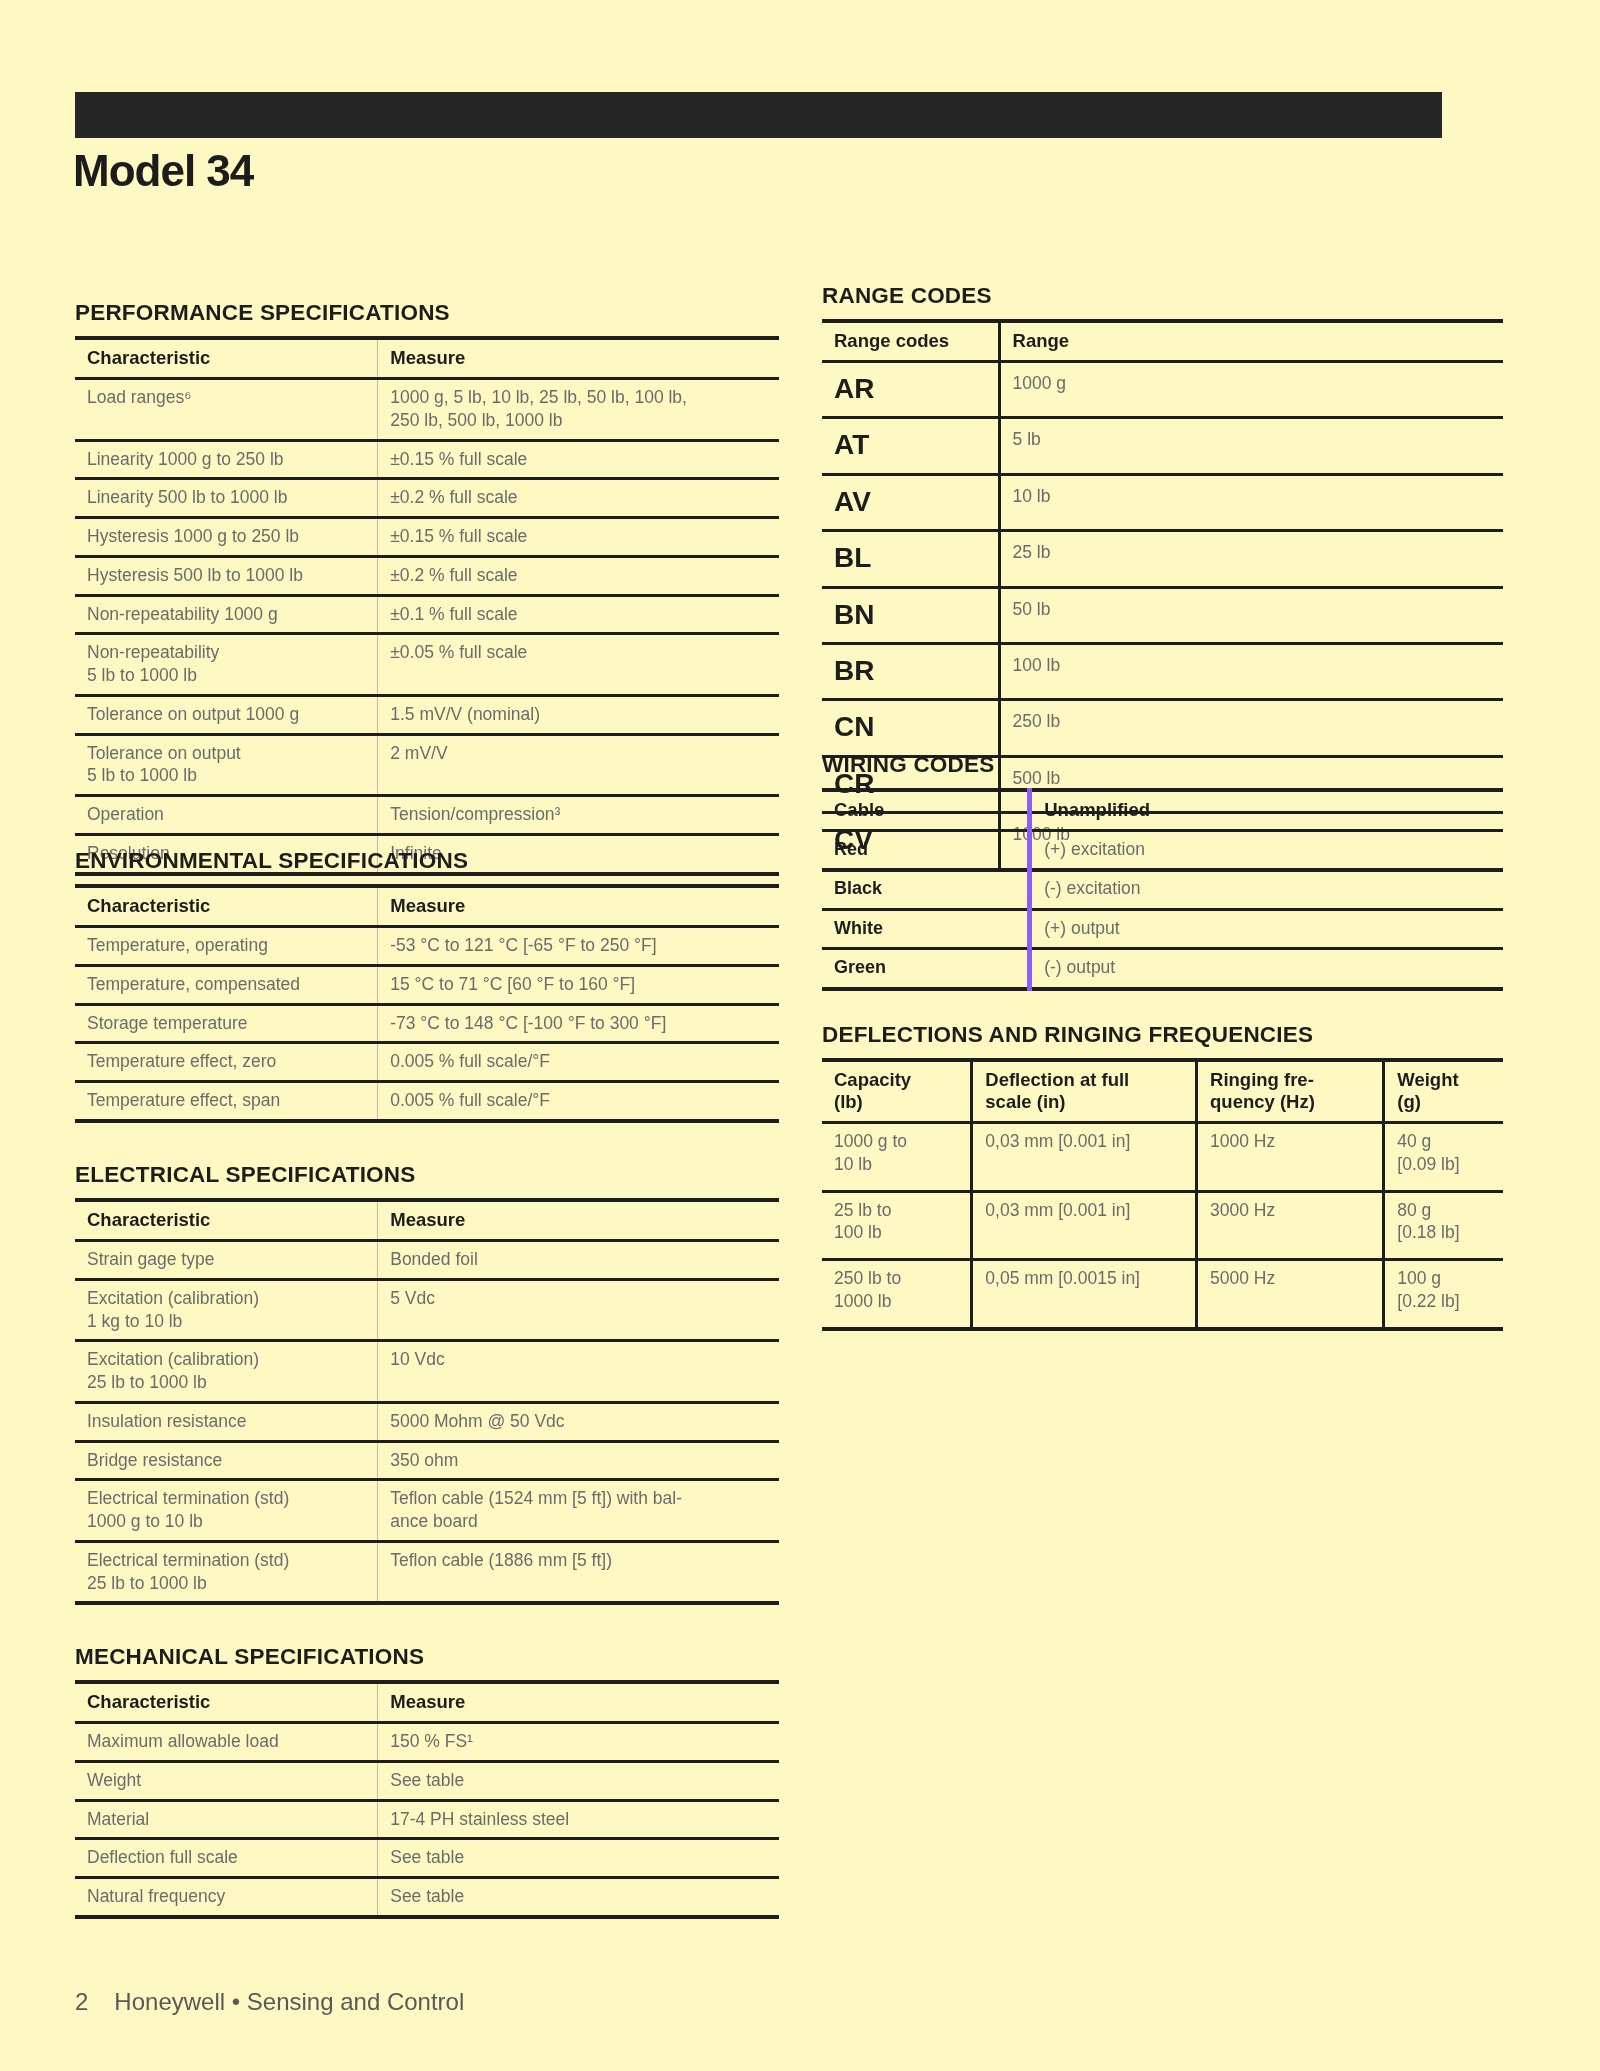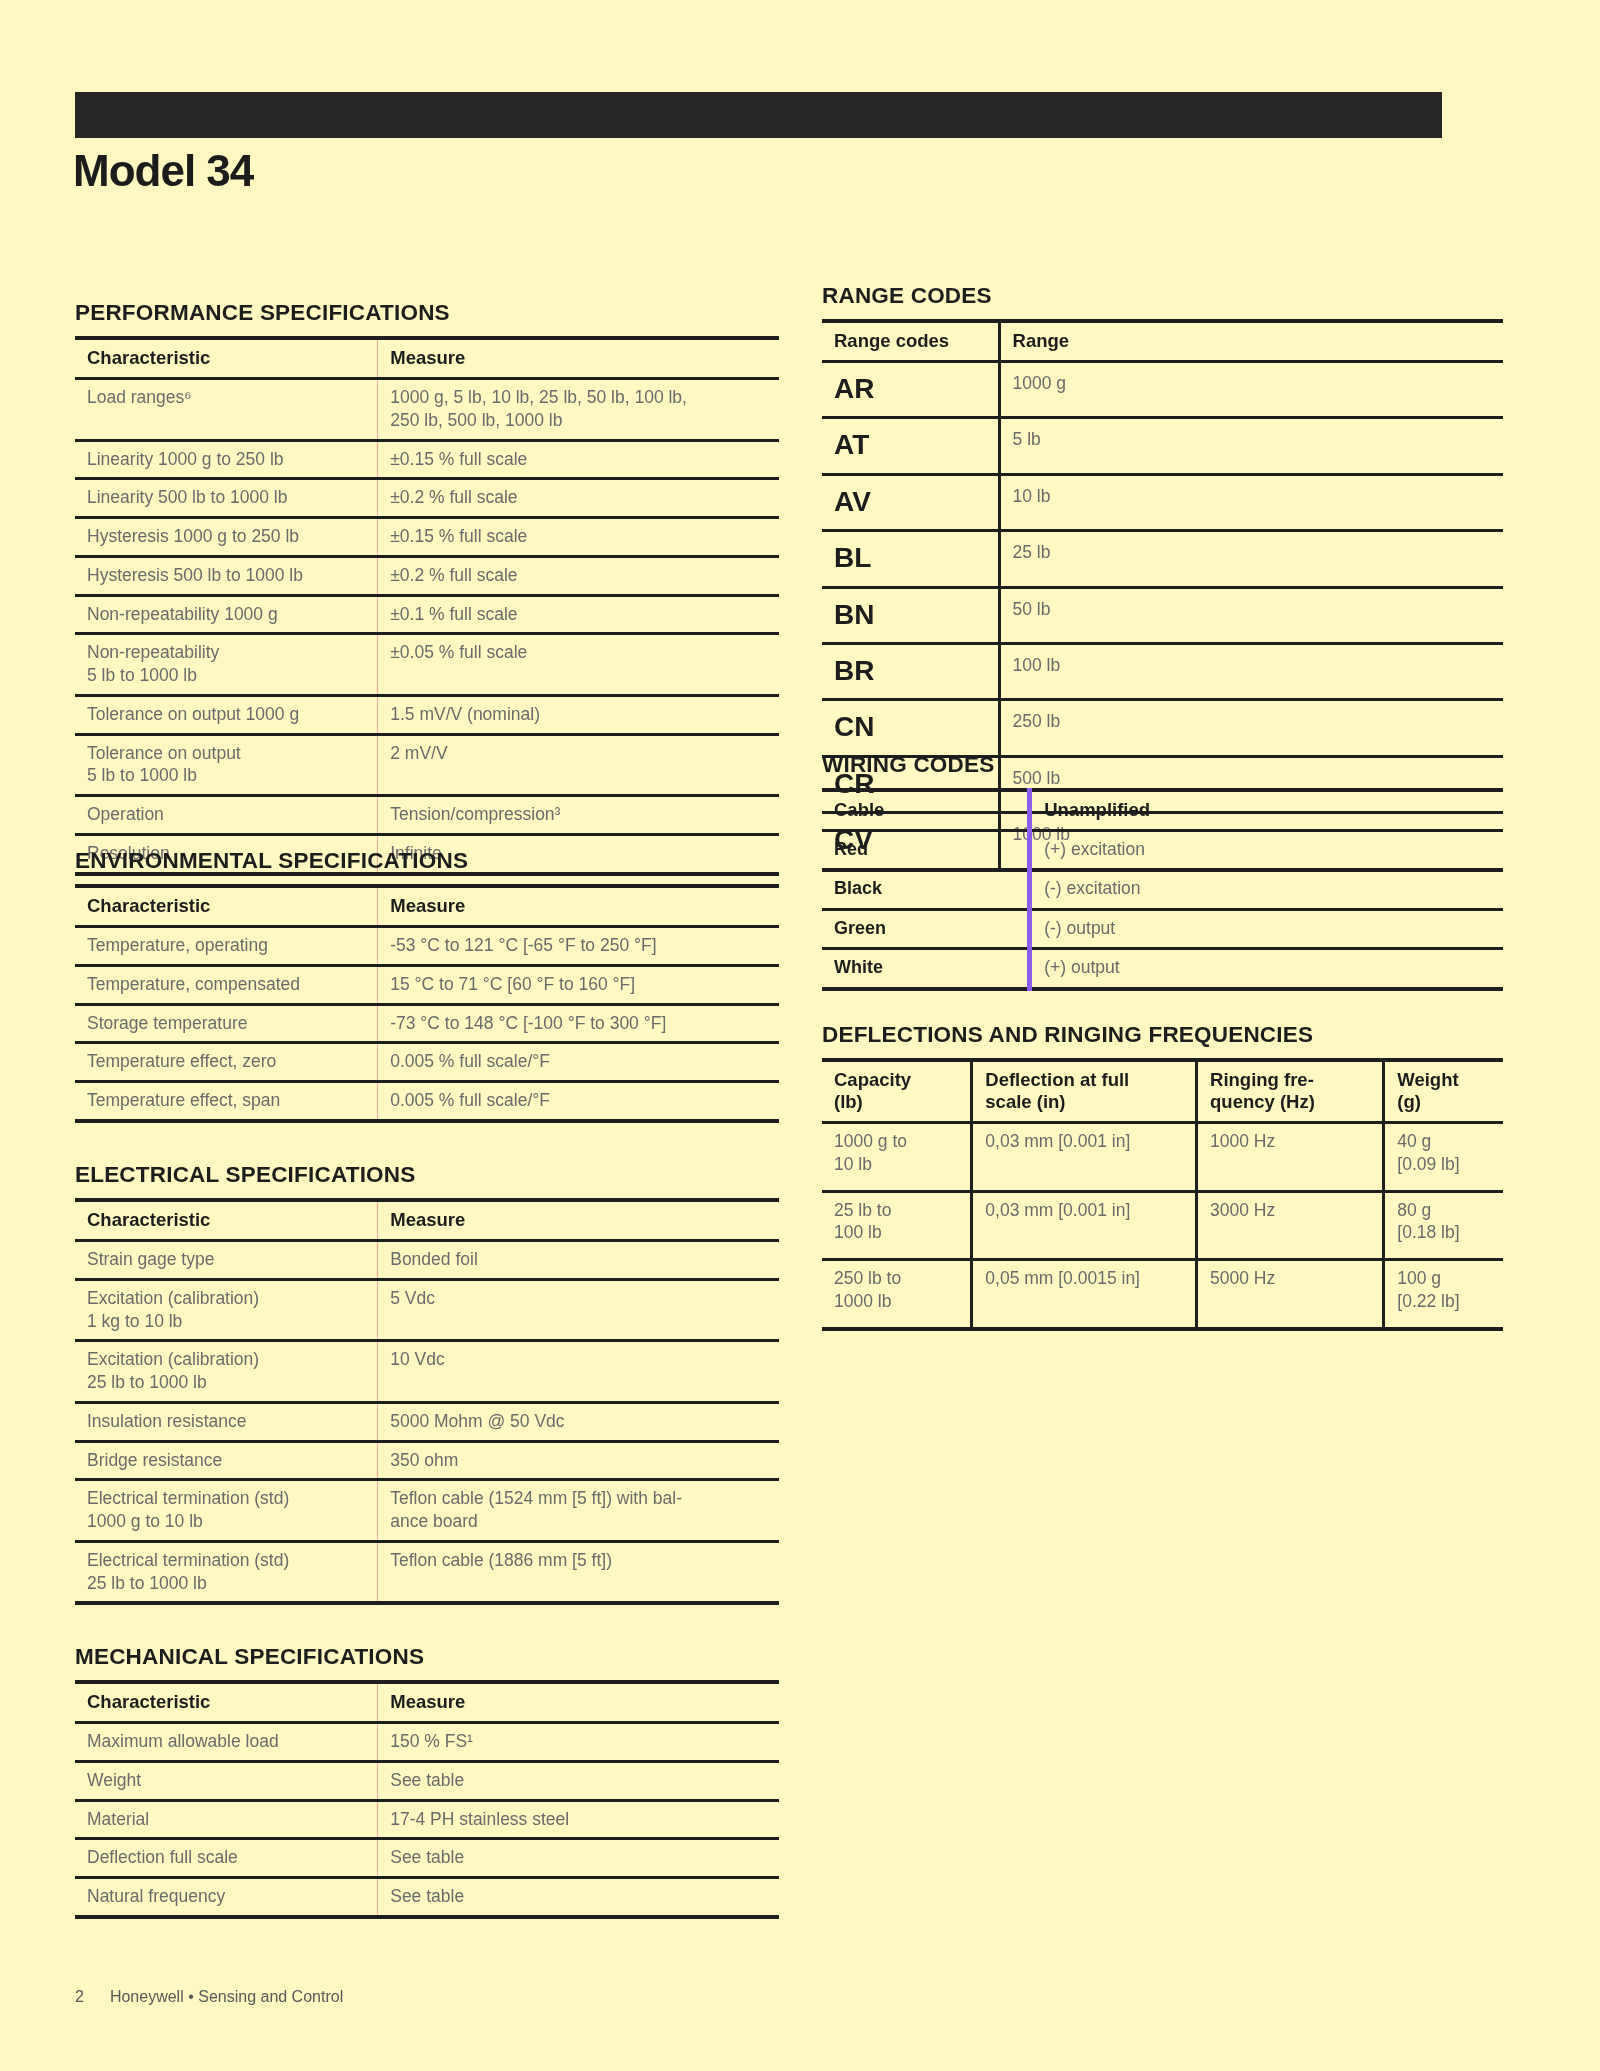--- a/index.html
+++ b/index.html
@@ -38,21 +38,21 @@
   .wiring-table col.c1{width:30.5%;}
   .wiring-table th:first-child,.wiring-table td:first-child{border-right:5px solid #8b5cf6;}
   .wiring-table td.cable{font-size:18px;font-weight:bold;color:#1d1d1d;}
   
   .defl-table col.c1{width:22%;}
   .defl-table col.c2{width:33%;}
   .defl-table col.c3{width:27.5%;}
   .defl-table col.c4{width:17.5%;}
   .defl-table th:not(:last-child),.defl-table td:not(:last-child){border-right:3px solid #1e1e1e;}
   .defl-table td{padding-bottom:14px;}
-  .footer{position:absolute;left:75px;top:1988px;font-size:16px;color:#595959;}
+  .footer{position:absolute;left:75px;top:1988px;font-size:24px;color:#595959;}
   .footer .pgnum{margin-right:26px;}
 </style>
 </head>
 <body>
 
 <div class="page">
 
   <div class="topbar"></div>
   <h1 class="doc-title">Model 34</h1>
 
@@ -324,26 +324,26 @@
         <tbody>
           <tr>
               <td class="cable">Red</td>
               <td>(+) excitation</td>
             </tr>
           <tr>
               <td class="cable">Black</td>
               <td>(-) excitation</td>
             </tr>
           <tr>
+              <td class="cable">White</td>
+              <td>(+) output</td>
+            </tr>
+          <tr>
               <td class="cable">Green</td>
               <td>(-) output</td>
-            </tr>
-          <tr>
-              <td class="cable">White</td>
-              <td>(+) output</td>
             </tr>
         </tbody>
       </table>
     </section>
 
     <section id="sec-deflections">
       <h2 class="sec-heading">DEFLECTIONS AND RINGING FREQUENCIES</h2>
       <table class="defl-table">
         <colgroup>
             <col class="c1">

